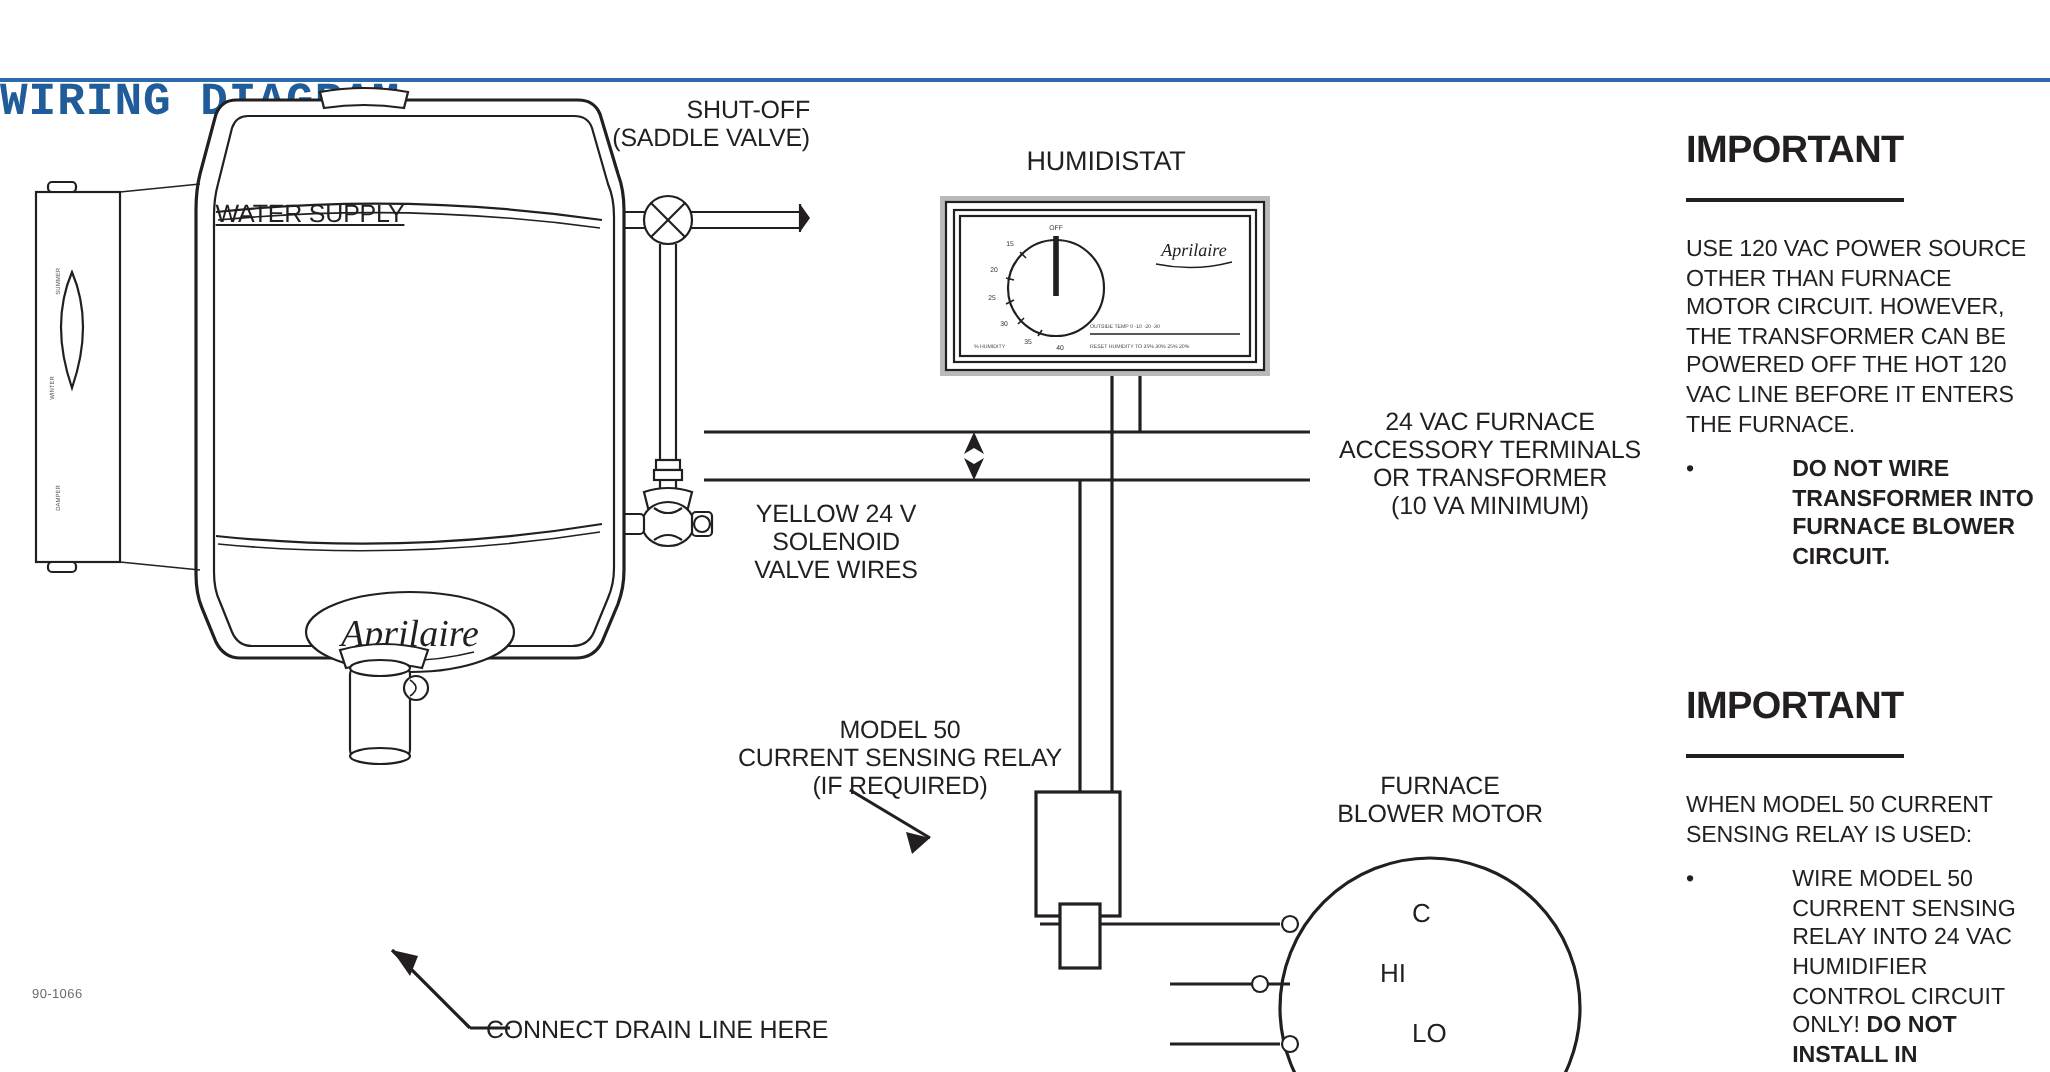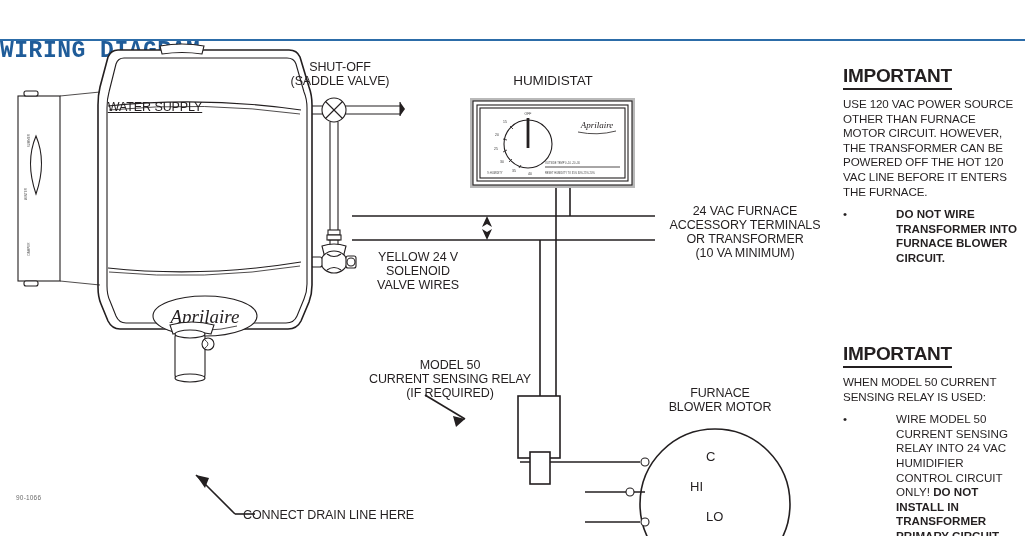--- a/index.html
+++ b/index.html
@@ -41,22 +41,22 @@
     letter-spacing:-0.1px;
   }
   .dlabel.left  { text-align:left; }
 
   
   .imp-block { position:absolute; width:178px; }
   .imp-head {
     font-size:19px; font-weight:bold; letter-spacing:-0.3px;
     border-bottom:2px solid #231f20;
     display:inline-block;
-    padding-bottom:1px;
-    margin-bottom:7px;
+    padding-bottom:12px;
+    margin-bottom:17px;
   }
   .imp-body {
     font-size:11.6px; line-height:14.6px; letter-spacing:-0.1px;
   }
   .imp-bullet {
     display:flex; margin-top:8px; font-size:11.6px; line-height:14.6px;
   }
   .imp-bullet .dot { margin-right:5px; }
   .imp-bullet .btext { flex:1;margin-left:44px; }
   .b { font-weight:bold; }
@@ -300,21 +300,21 @@
       <circle class="stroke" cx="715" cy="460" r="75"></circle>
 
       <circle class="fillw-thin" cx="645" cy="418" r="4"></circle>
       <circle class="fillw-thin" cx="630" cy="448" r="4"></circle>
       <circle class="fillw-thin" cx="645" cy="478" r="4"></circle>
     </g>
   </svg>
 
   <div class="dlabel" style="left:100px; top:100px; width:110px;text-decoration:underline;">WATER SUPPLY</div>
 
-  <div class="dlabel" style="left:275px; top:60px; width:130px;">SHUT-OFF
+  <div class="dlabel" style="left:275px; top:48px; width:130px;text-align:right;">SHUT-OFF
 (SADDLE VALVE)</div>
 
   <div class="dlabel" style="left:478px; top:74px; width:150px; font-size:13.5px;">HUMIDISTAT</div>
 
   <div class="dlabel" style="left:358px; top:250px; width:120px;">YELLOW 24 V
 SOLENOID
 VALVE WIRES</div>
 
   <div class="dlabel" style="left:665px; top:204px; width:160px;">24 VAC FURNACE
 ACCESSORY TERMINALS

